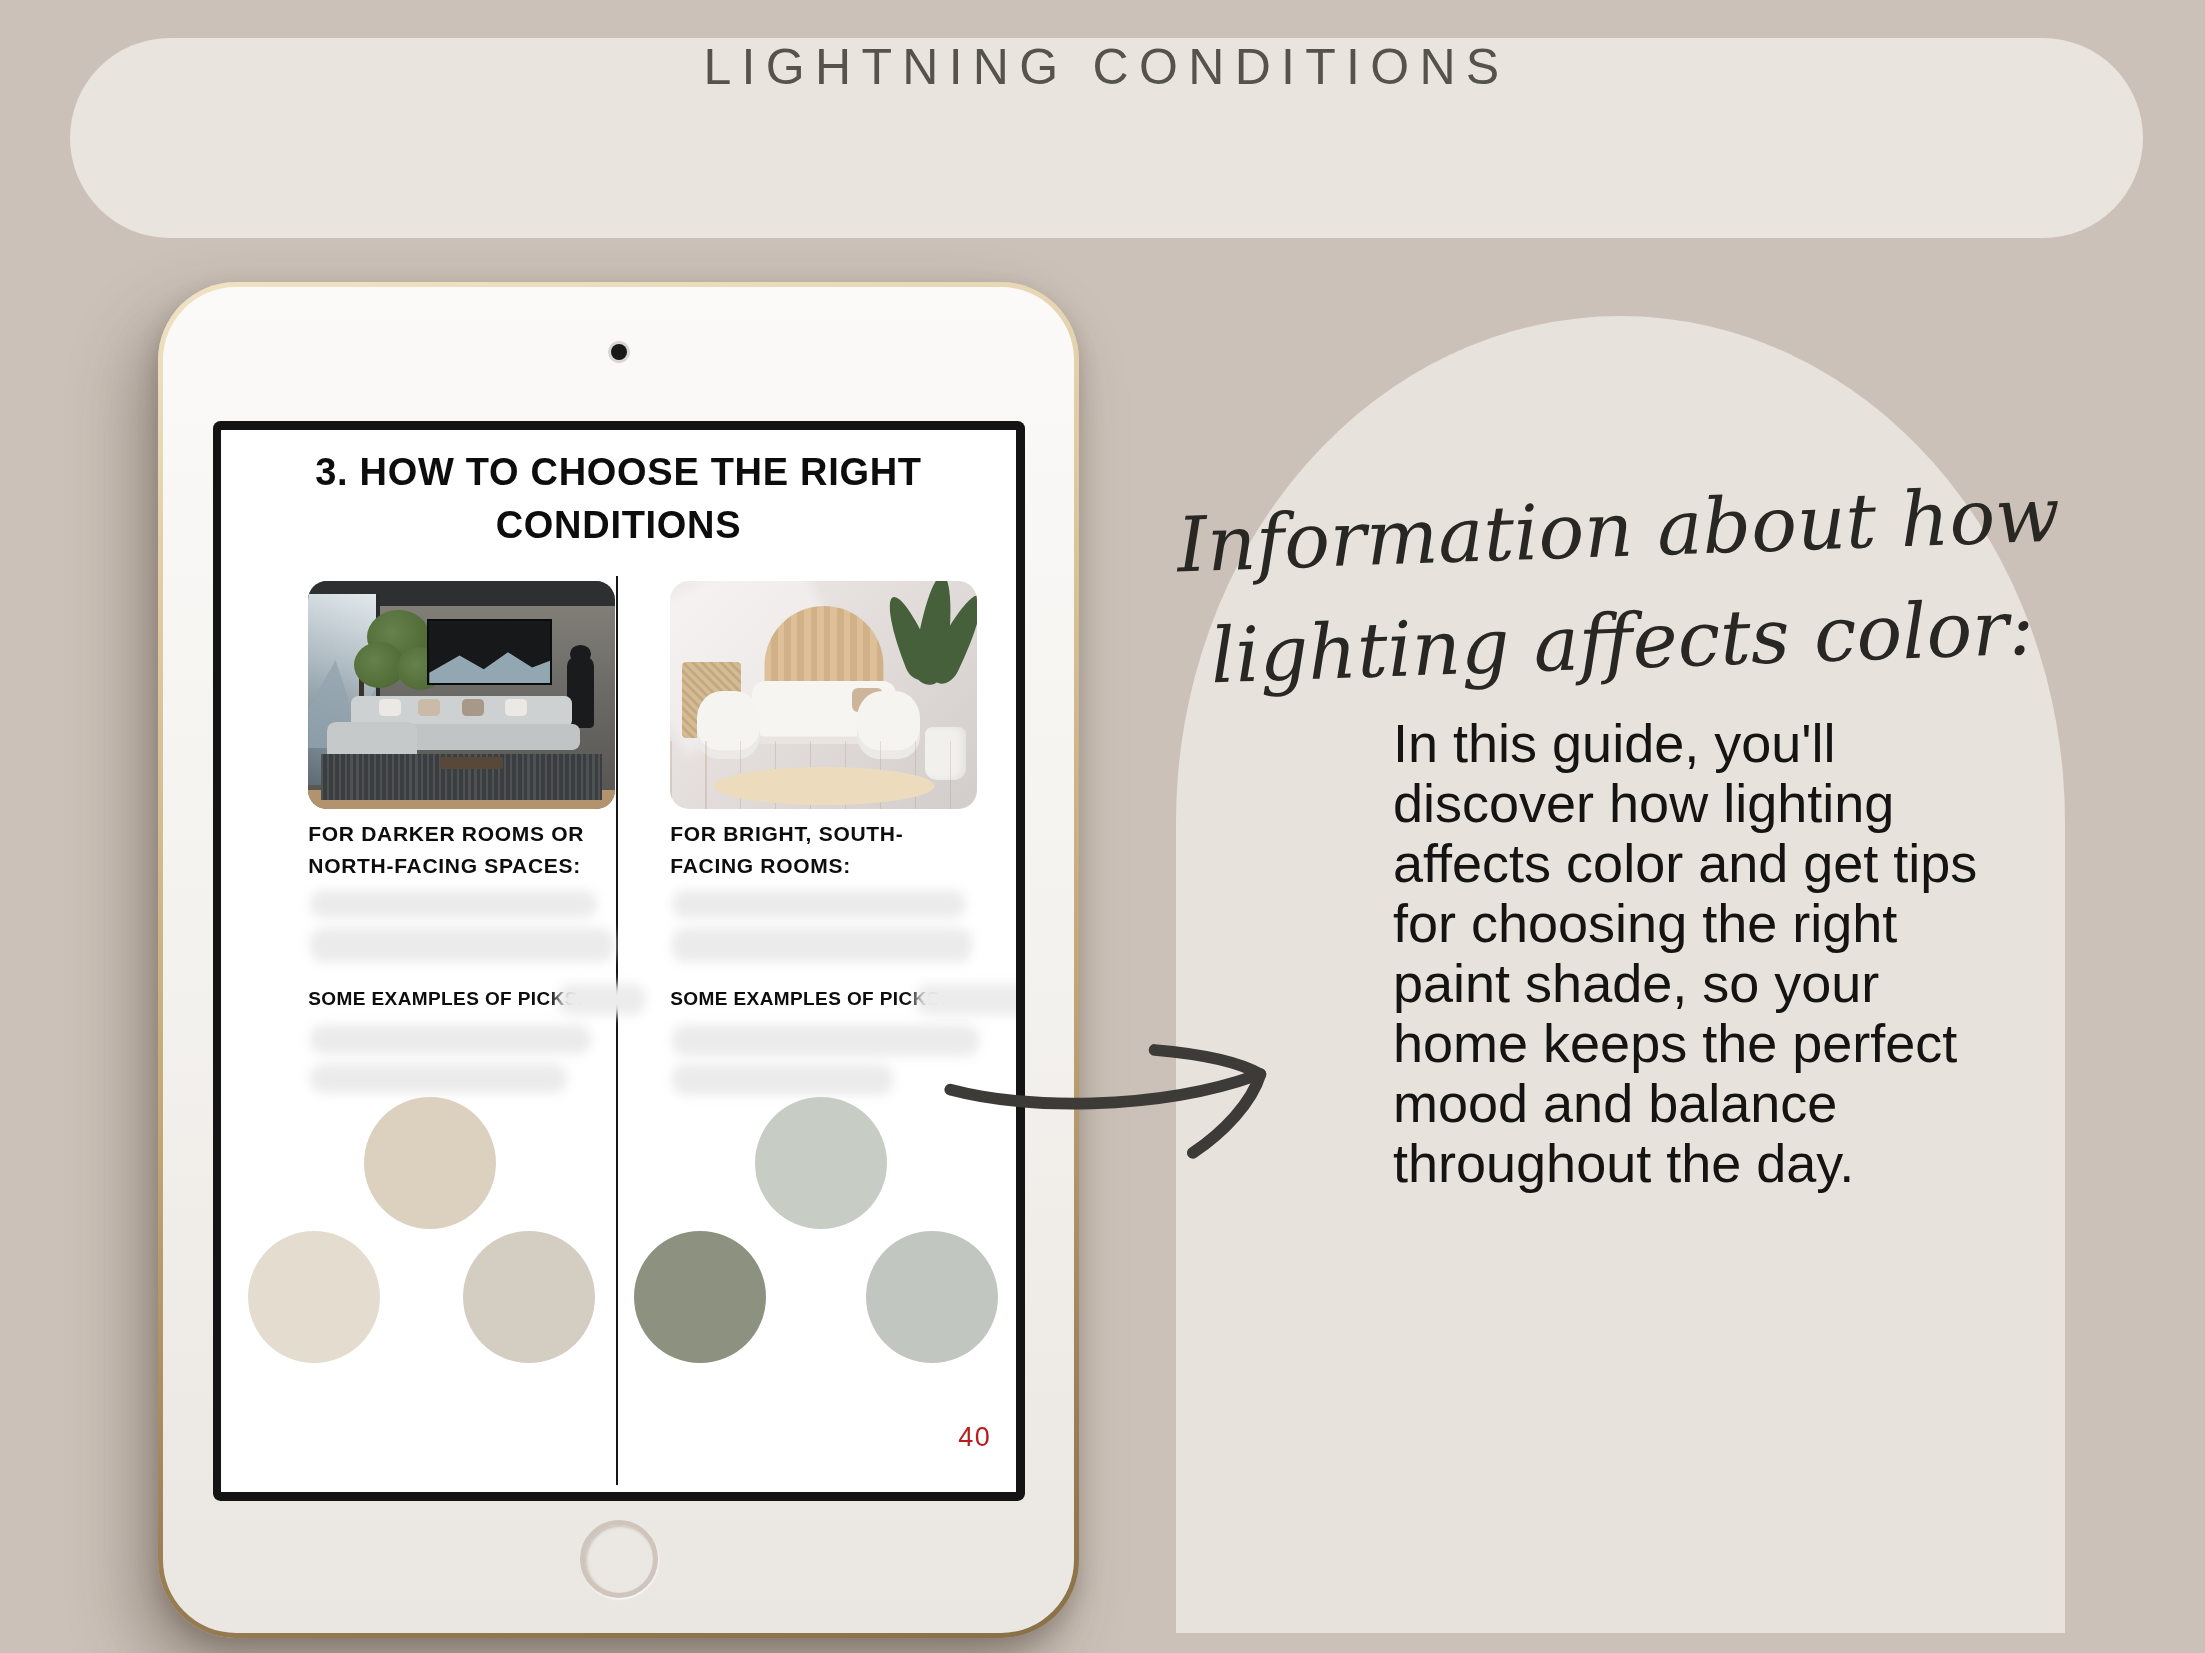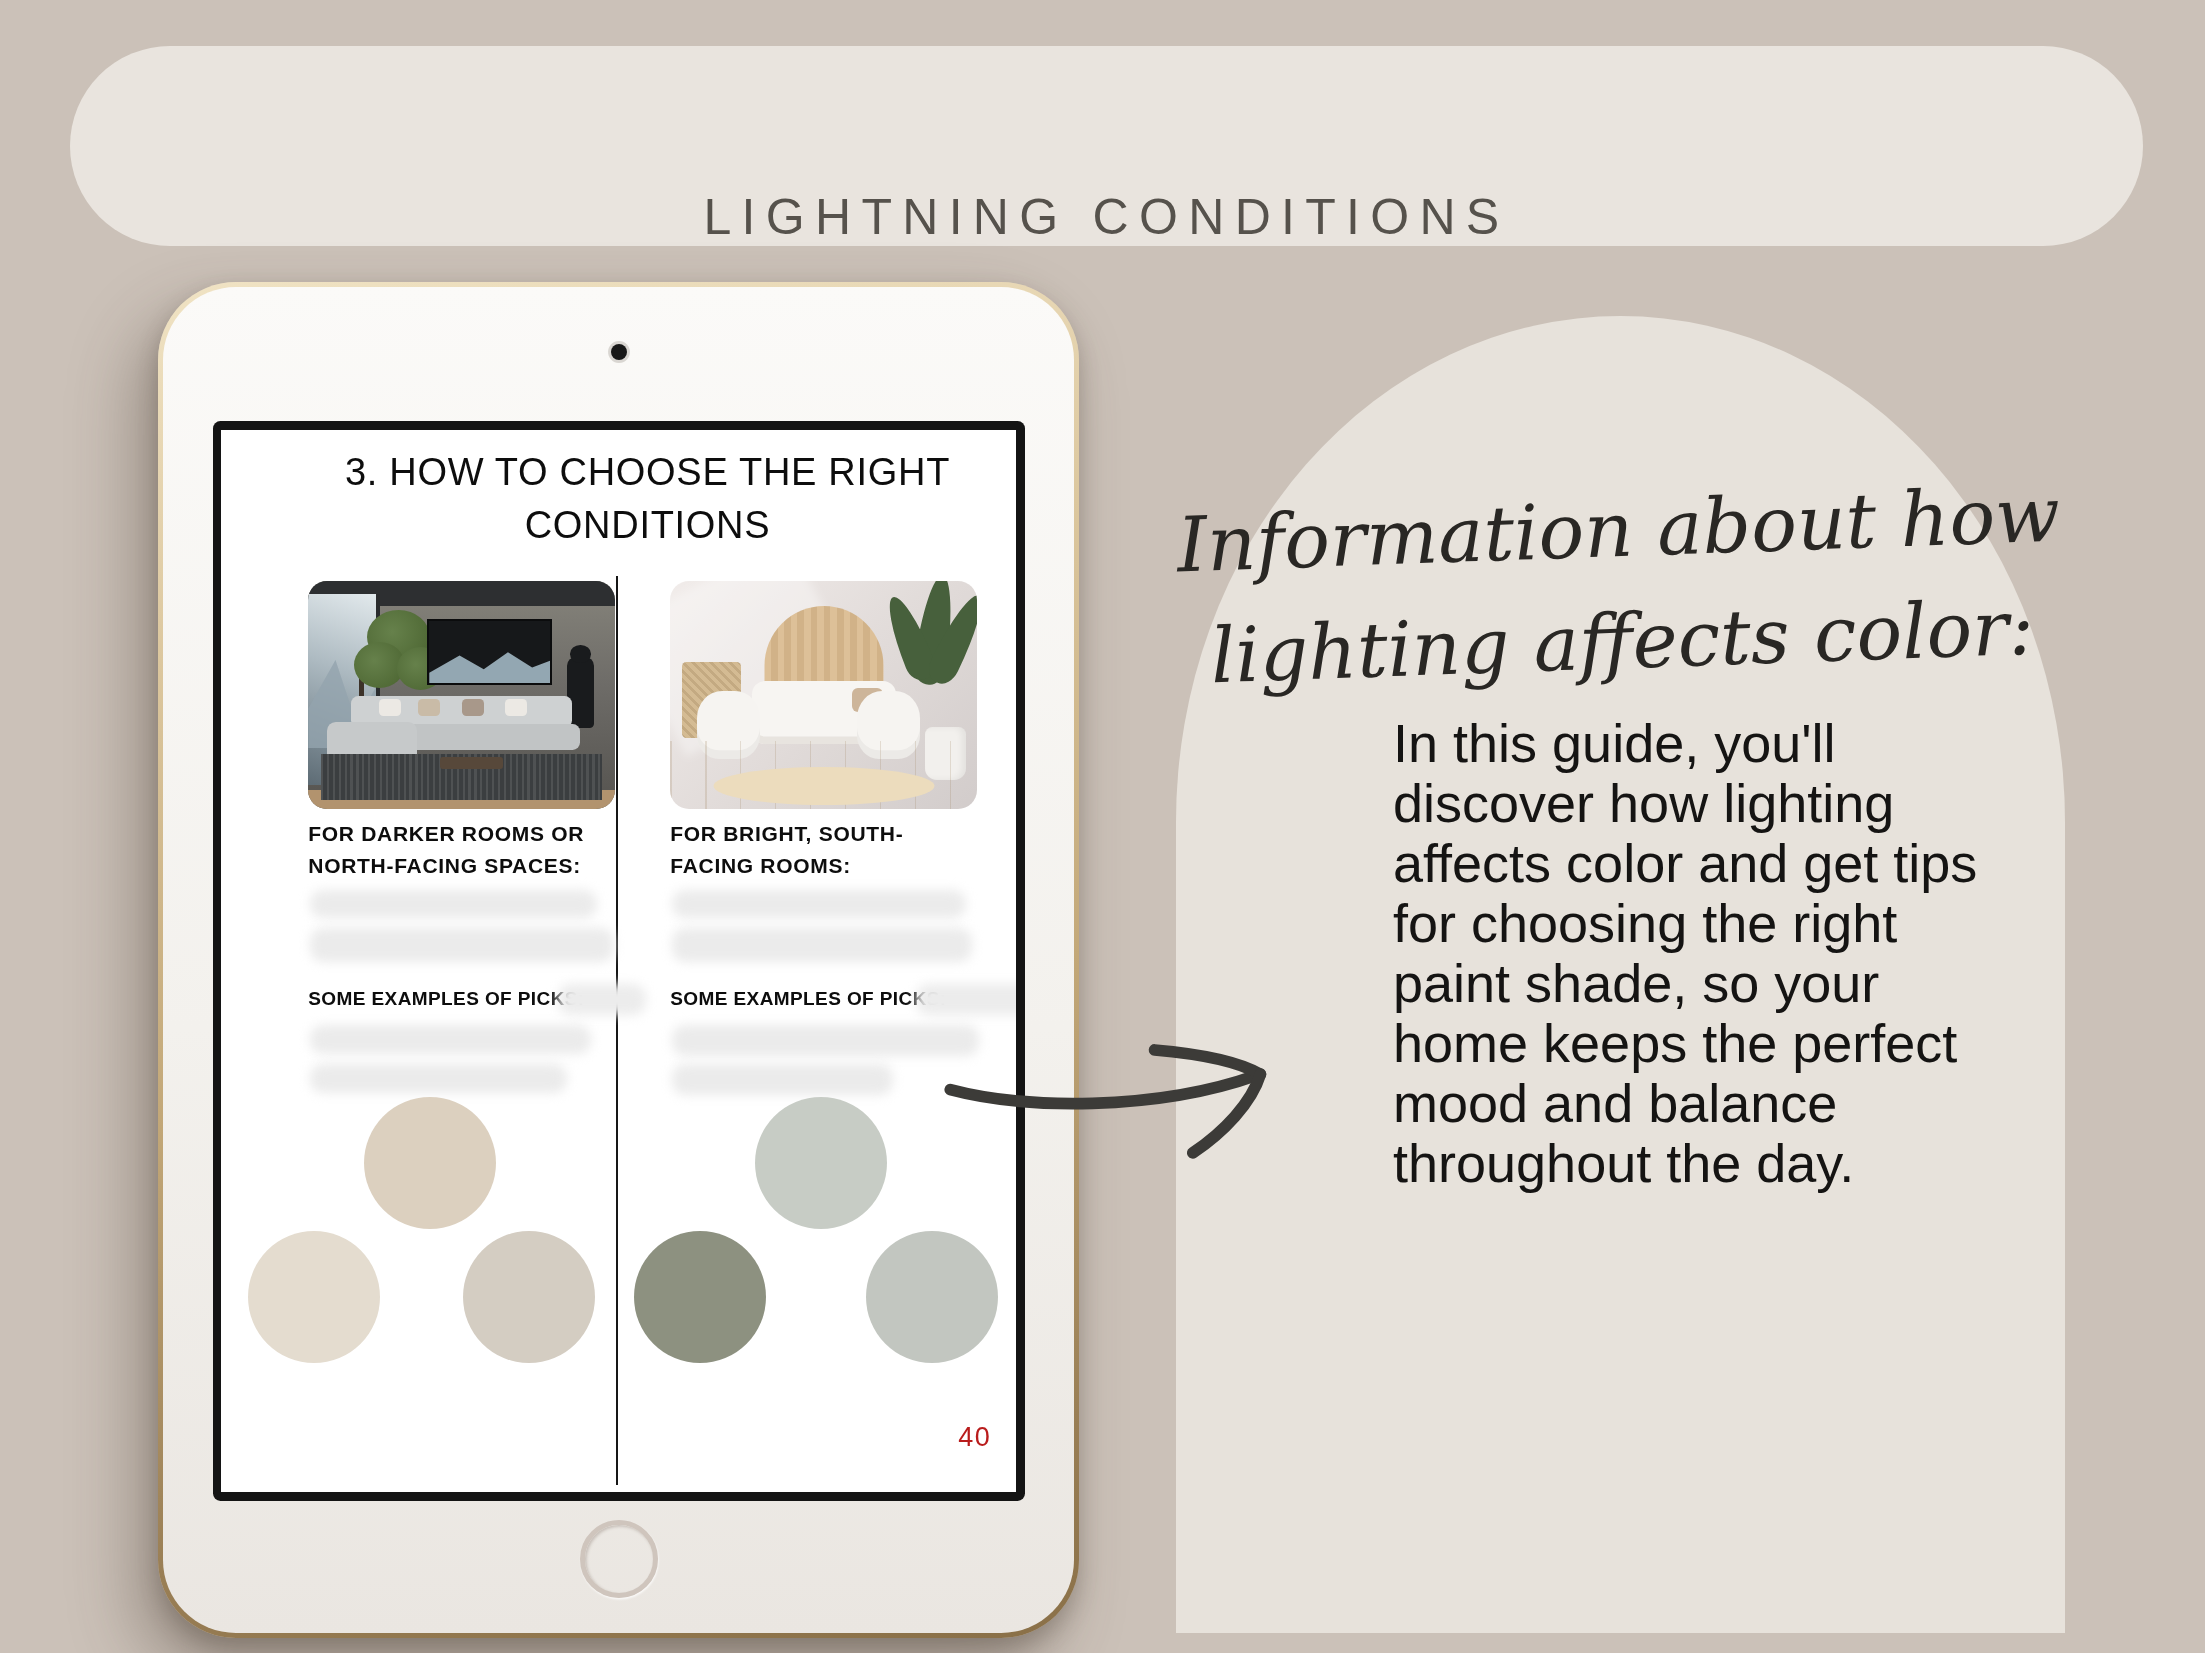--- a/index.html
+++ b/index.html
@@ -1,22 +1,22 @@
 <!DOCTYPE html>
 <html style="font-size:11.8px"><head>
 <meta charset="utf-8">
 <style>
   html,body{margin:0;padding:0;}
   body{width:2205px;height:1653px;position:relative;overflow:hidden;
        background:#cbc1b8;font-family:"Liberation Sans",sans-serif;}
 
   
-  .banner{position:absolute;left:70px;top:46px;width:2073px;height:200px;
+  .banner{position:absolute;left:70px;top:38px;width:2073px;height:200px;
           background:#e9e4de;border-radius:100px;display:flex;
-          align-items:flex-end;justify-content:center;}
+          align-items:flex-start;justify-content:center;}
   .banner-title{font-size:50px;letter-spacing:10.3px;color:#56524c;font-weight:400;}
 
   
   .arch-panel{position:absolute;left:1176px;top:316px;width:889px;height:1317px;
               background:#e7e2db;border-radius:445px 445px 0 0 / 507px 507px 0 0;}
   .script-head{position:absolute;left:0;top:158px;width:100%;text-align:center;
                font-family:"DejaVu Serif",cursive,serif;font-style:italic;
                font-size:76px;line-height:112px;color:#292724;transform:rotate(-2deg);}
   .panel-body{position:absolute;left:217px;top:397px;width:610px;
               font-size:54px;line-height:60px;color:#151413;text-align:left;}
@@ -37,21 +37,21 @@
   .home-button{position:absolute;left:50%;bottom:35px;transform:translateX(-50%);
                width:68px;height:68px;border-radius:50%;background:transparent;
                border:5.1px solid #cfc5bd;box-shadow:inset 1.5px 1.5px 2.9px rgba(90,70,60,.25),0.7px 1.5px 2.2px rgba(255,255,255,.8);}
   .screen{position:absolute;left:50%;top:134px;transform:translateX(-50%);
           width:812px;height:1080px;background:#141414;border-radius:7.4px;
           padding:8.8px;box-sizing:border-box;}
   .page{position:relative;width:100%;height:100%;background:#ffffff;overflow:hidden;}
 
   
   .page-title{position:absolute;left:0;top:16px;width:100%;text-align:center;
-              font-weight:normal;font-size:38px;line-height:53px;letter-spacing:0.7px;color:#0d0d0d;margin-left:29px;}
+              font-weight:bold;font-size:38px;line-height:53px;letter-spacing:0.7px;color:#0d0d0d;}
   .divider{position:absolute;left:395px;top:146px;width:2.2px;height:909px;background:#161616;}
   .col{position:absolute;top:0;width:307px;height:100%;margin-left:31px;}
   .col-left{left:56px;}
   .col-right{left:418px;}
   .photo{position:absolute;top:151px;left:0;width:307px;height:228px;
          border-radius:19px;overflow:hidden;}
   .col-heading{position:absolute;top:388px;left:0;width:100%;
                font-weight:bold;font-size:21px;line-height:32px;letter-spacing:0.7px;color:#0d0d0d;}
   .blur-bar{position:absolute;background:#ebebeb;border-radius:13.2px;filter:blur(5.1px);}
   .picks-row{position:absolute;top:553px;left:0;width:100%;height:35px;}

